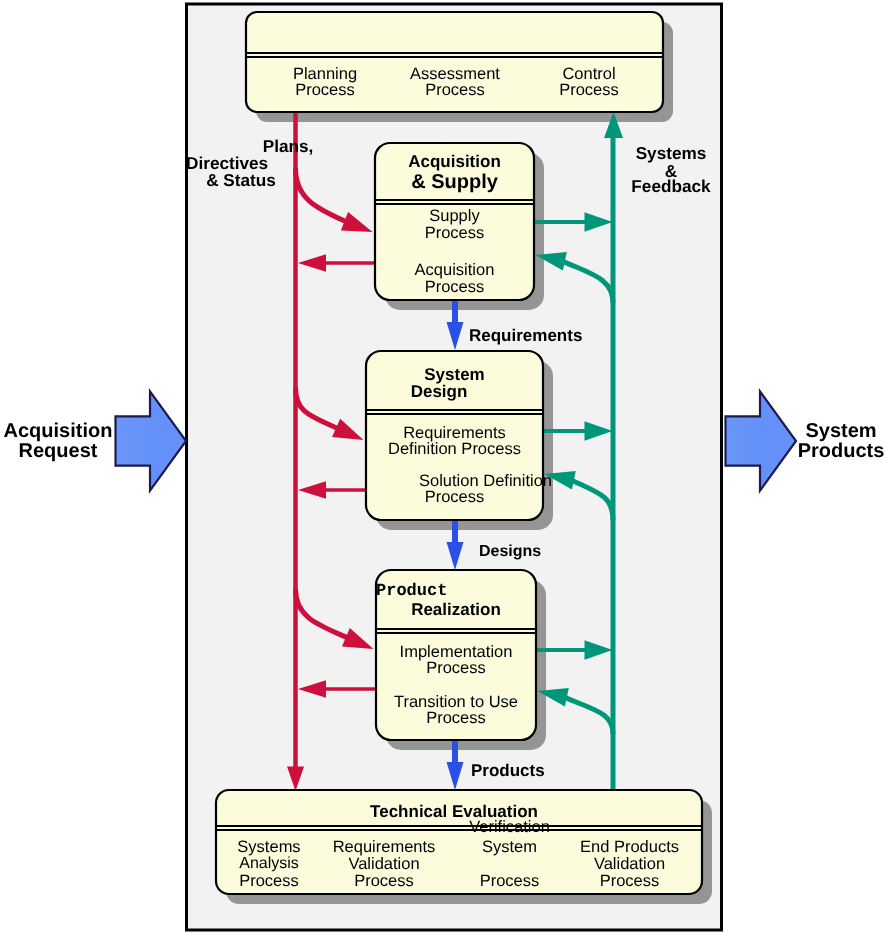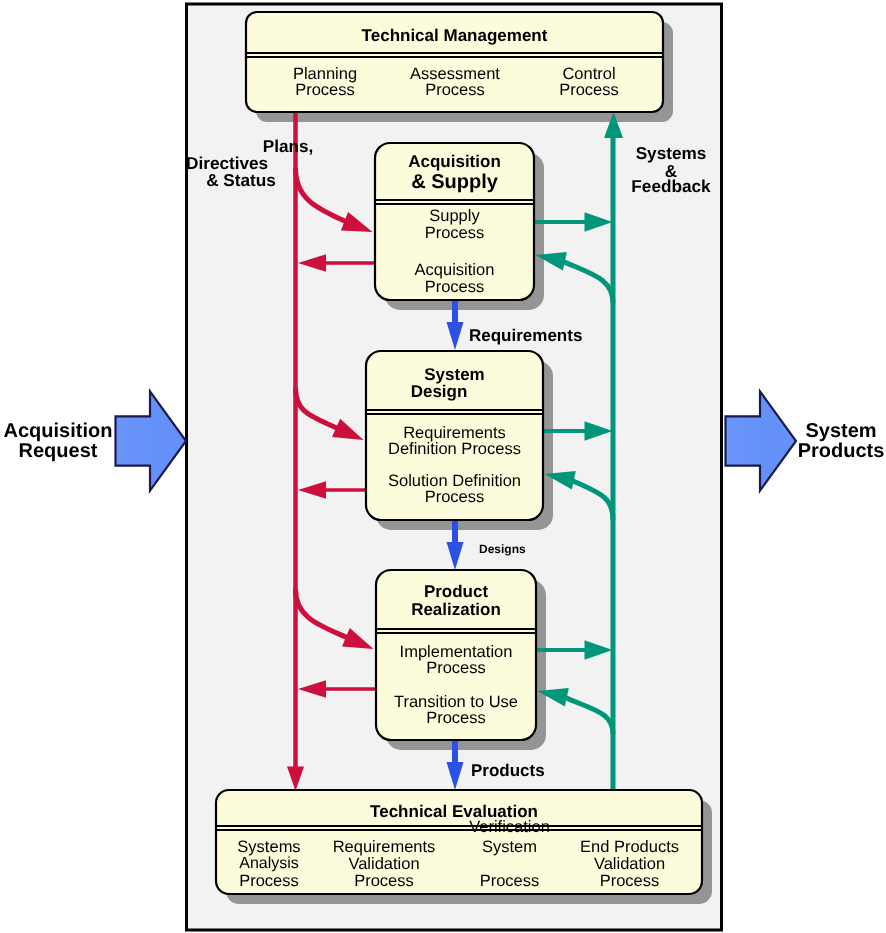--- a/index.html
+++ b/index.html
@@ -91,40 +91,39 @@
 </g>
 <g>
 <rect x="216" y="790" width="486" height="104" rx="13" ry="13" fill="#fcfcdc" stroke="#000" stroke-width="2.2"></rect>
 <line x1="216" y1="826" x2="702" y2="826" stroke="#000" stroke-width="2.0"></line>
 <line x1="216" y1="830" x2="702" y2="830" stroke="#000" stroke-width="2.0"></line>
 </g>
 </g>
 <path d="M115.5 416.3 L150.0 416.3 L150.0 391.4 L186.0 441 L150.0 490.6 L150.0 465.7 L115.5 465.7 Z" fill="url(#bagrad)" stroke="#1a1a4d" stroke-width="2.2" stroke-linejoin="miter"></path>
 <path d="M725.5 416.3 L760.0 416.3 L760.0 391.4 L796.0 441 L760.0 490.6 L760.0 465.7 L725.5 465.7 Z" fill="url(#bagrad)" stroke="#1a1a4d" stroke-width="2.2" stroke-linejoin="miter"></path>
 </svg>
-<div class="lbl b" style="left:246px;top:26px;width:417px;font-size:17px;line-height:1.13;text-align:center;">Technical Management</div>
 <div class="lbl" style="left:250px;top:64.5px;width:150px;font-size:16.5px;line-height:1.13;text-align:center;">Planning</div>
 <div class="lbl" style="left:250px;top:81px;width:150px;font-size:16.5px;line-height:1.13;text-align:center;">Process</div>
 <div class="lbl" style="left:380px;top:64.5px;width:150px;font-size:16.5px;line-height:1.13;text-align:center;">Assessment</div>
 <div class="lbl" style="left:380px;top:81px;width:150px;font-size:16.5px;line-height:1.13;text-align:center;">Process</div>
 <div class="lbl" style="left:514px;top:64.5px;width:150px;font-size:16.5px;line-height:1.13;text-align:center;">Control</div>
 <div class="lbl" style="left:514px;top:81px;width:150px;font-size:16.5px;line-height:1.13;text-align:center;">Process</div>
 <div class="lbl b" style="left:375px;top:152px;width:159px;font-size:17px;line-height:1.13;text-align:center;">Acquisition</div>
 <div class="lbl b" style="left:375px;top:170.5px;width:159px;font-size:20px;line-height:1.13;text-align:center;">&amp; Supply</div>
 <div class="lbl" style="left:375px;top:206.5px;width:159px;font-size:16.5px;line-height:1.13;text-align:center;">Supply</div>
 <div class="lbl" style="left:375px;top:223.5px;width:159px;font-size:16.5px;line-height:1.13;text-align:center;">Process</div>
 <div class="lbl" style="left:375px;top:260.5px;width:159px;font-size:16.5px;line-height:1.13;text-align:center;">Acquisition</div>
 <div class="lbl" style="left:375px;top:277.5px;width:159px;font-size:16.5px;line-height:1.13;text-align:center;">Process</div>
 <div class="lbl b" style="left:366px;top:364.5px;width:177px;font-size:17px;line-height:1.13;text-align:center;">System</div>
 <div class="lbl b" style="left:366px;top:382px;width:146px;font-size:17px;line-height:1.13;text-align:center;">Design</div>
 <div class="lbl" style="left:366px;top:423.5px;width:177px;font-size:16.5px;line-height:1.13;text-align:center;">Requirements</div>
 <div class="lbl" style="left:366px;top:439.5px;width:177px;font-size:16.5px;line-height:1.13;text-align:center;">Definition Process</div>
-<div class="lbl" style="left:366px;top:471.5px;width:177px;font-size:16.5px;line-height:1.13;text-align:center;">Solution Definition</div>
+<div class="lbl" style="left:366px;top:471.5px;width:177px;font-size:16.5px;line-height:1.13;text-align:center;padding-left:31px;">Solution Definition</div>
 <div class="lbl" style="left:366px;top:487.5px;width:177px;font-size:16.5px;line-height:1.13;text-align:center;">Process</div>
-<div class="lbl b" style="left:376px;top:582px;width:160px;font-size:17px;line-height:1.13;text-align:center;">Product</div>
+<div class="lbl b" style="left:376px;top:582px;width:160px;font-size:17px;line-height:1.13;text-align:left;font-family:Liberation Mono, monospace;">Product</div>
 <div class="lbl b" style="left:376px;top:600px;width:160px;font-size:17px;line-height:1.13;text-align:center;">Realization</div>
 <div class="lbl" style="left:366px;top:643px;width:180px;font-size:16.5px;line-height:1.13;text-align:center;">Implementation</div>
 <div class="lbl" style="left:366px;top:659px;width:180px;font-size:16.5px;line-height:1.13;text-align:center;">Process</div>
 <div class="lbl" style="left:366px;top:692.5px;width:180px;font-size:16.5px;line-height:1.13;text-align:center;">Transition to Use</div>
 <div class="lbl" style="left:366px;top:708.5px;width:180px;font-size:16.5px;line-height:1.13;text-align:center;">Process</div>
 <div class="lbl b" style="left:211px;top:801.5px;width:486px;font-size:17px;line-height:1.13;text-align:center;">Technical Evaluation</div>
 <div class="lbl" style="left:194px;top:838px;width:150px;font-size:16.5px;line-height:1.13;text-align:center;">Systems</div>
 <div class="lbl" style="left:194px;top:855px;width:150px;font-size:16px;line-height:1.13;text-align:center;">Analysis</div>
 <div class="lbl" style="left:194px;top:872px;width:150px;font-size:16.5px;line-height:1.13;text-align:center;">Process</div>
 <div class="lbl" style="left:309px;top:838px;width:150px;font-size:16.5px;line-height:1.13;text-align:center;">Requirements</div>
@@ -136,19 +135,19 @@
 <div class="lbl" style="left:554.5px;top:838px;width:150px;font-size:16.5px;line-height:1.13;text-align:center;">End Products</div>
 <div class="lbl" style="left:554.5px;top:855px;width:150px;font-size:16.5px;line-height:1.13;text-align:center;">Validation</div>
 <div class="lbl" style="left:554.5px;top:872px;width:150px;font-size:16.5px;line-height:1.13;text-align:center;">Process</div>
 <div class="lbl b" style="left:186px;top:137px;width:110px;font-size:17.2px;line-height:1.13;text-align:center;padding-left:47px;">Plans,</div>
 <div class="lbl b" style="left:186px;top:154px;width:110px;font-size:17.2px;line-height:1.13;text-align:left;">Directives</div>
 <div class="lbl b" style="left:186px;top:171px;width:110px;font-size:17.2px;line-height:1.13;text-align:center;">&amp; Status</div>
 <div class="lbl b" style="left:616px;top:144px;width:110px;font-size:17.2px;line-height:1.13;text-align:center;">Systems</div>
 <div class="lbl b" style="left:616px;top:161.5px;width:110px;font-size:17.2px;line-height:1.13;text-align:center;">&amp;</div>
 <div class="lbl b" style="left:616px;top:177px;width:110px;font-size:17.2px;line-height:1.13;text-align:center;">Feedback</div>
 <div class="lbl b" style="left:469px;top:326px;width:130px;font-size:17px;line-height:1.13;text-align:left;">Requirements</div>
-<div class="lbl b" style="left:479px;top:543px;width:120px;font-size:12px;line-height:1.13;text-align:left;">Designs</div>
+<div class="lbl b" style="left:479px;top:543px;width:120px;font-size:16px;line-height:1.13;text-align:left;">Designs</div>
 <div class="lbl b" style="left:471px;top:761px;width:120px;font-size:17px;line-height:1.13;text-align:left;">Products</div>
 <div class="lbl b" style="left:2px;top:419.5px;width:112px;font-size:20px;line-height:1.13;text-align:center;">Acquisition</div>
 <div class="lbl b" style="left:2px;top:439.5px;width:112px;font-size:20px;line-height:1.13;text-align:center;">Request</div>
 <div class="lbl b" style="left:796px;top:419.5px;width:90px;font-size:20px;line-height:1.13;text-align:center;">System</div>
 <div class="lbl b" style="left:796px;top:439.5px;width:90px;font-size:20px;line-height:1.13;text-align:center;">Products</div>
 </div>
 
 </body></html>

